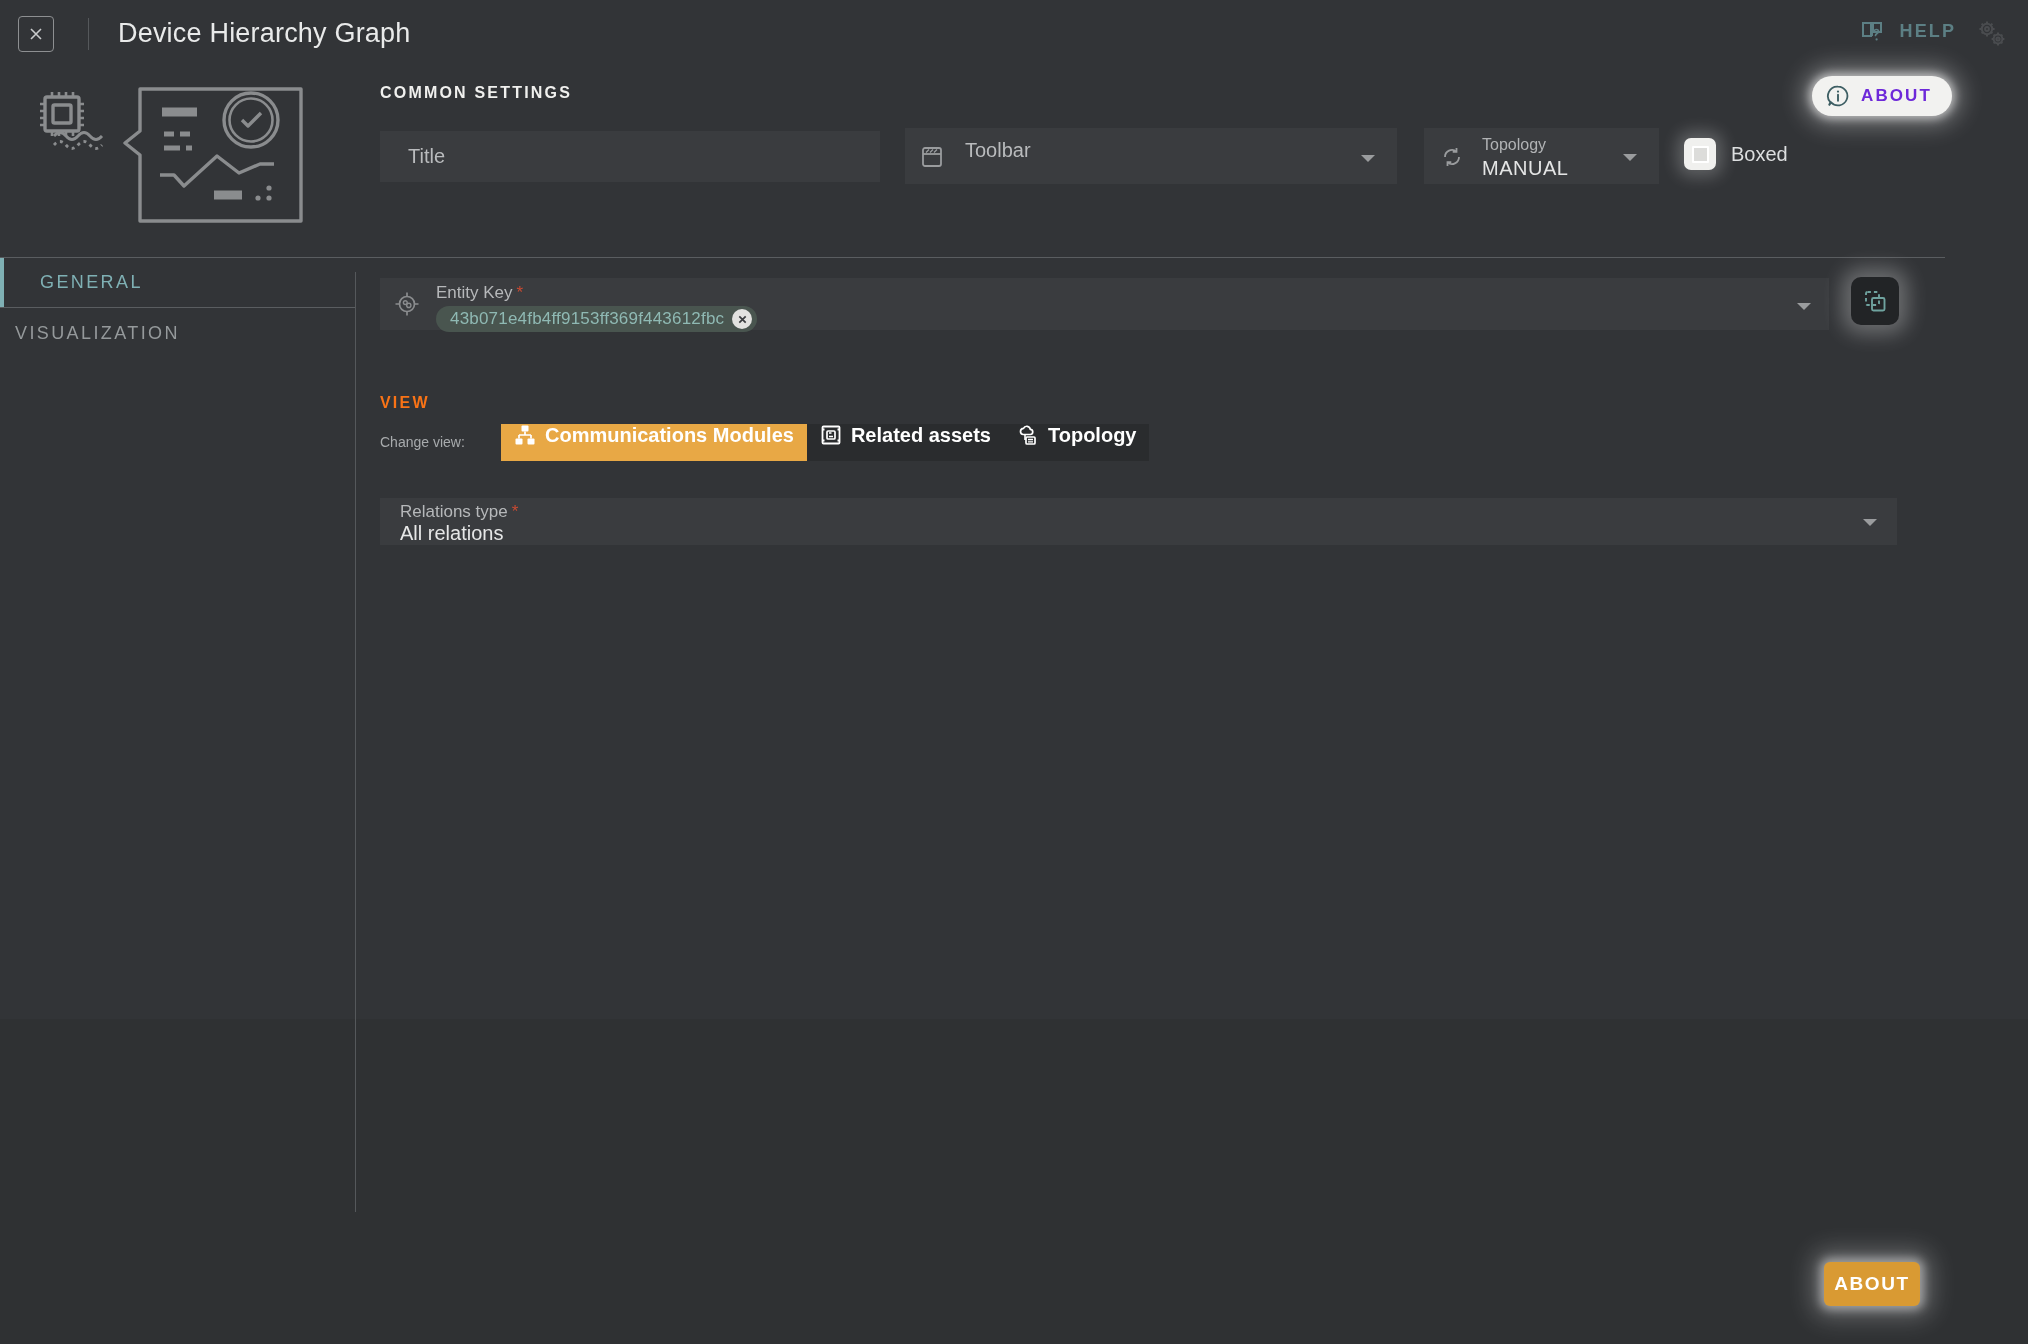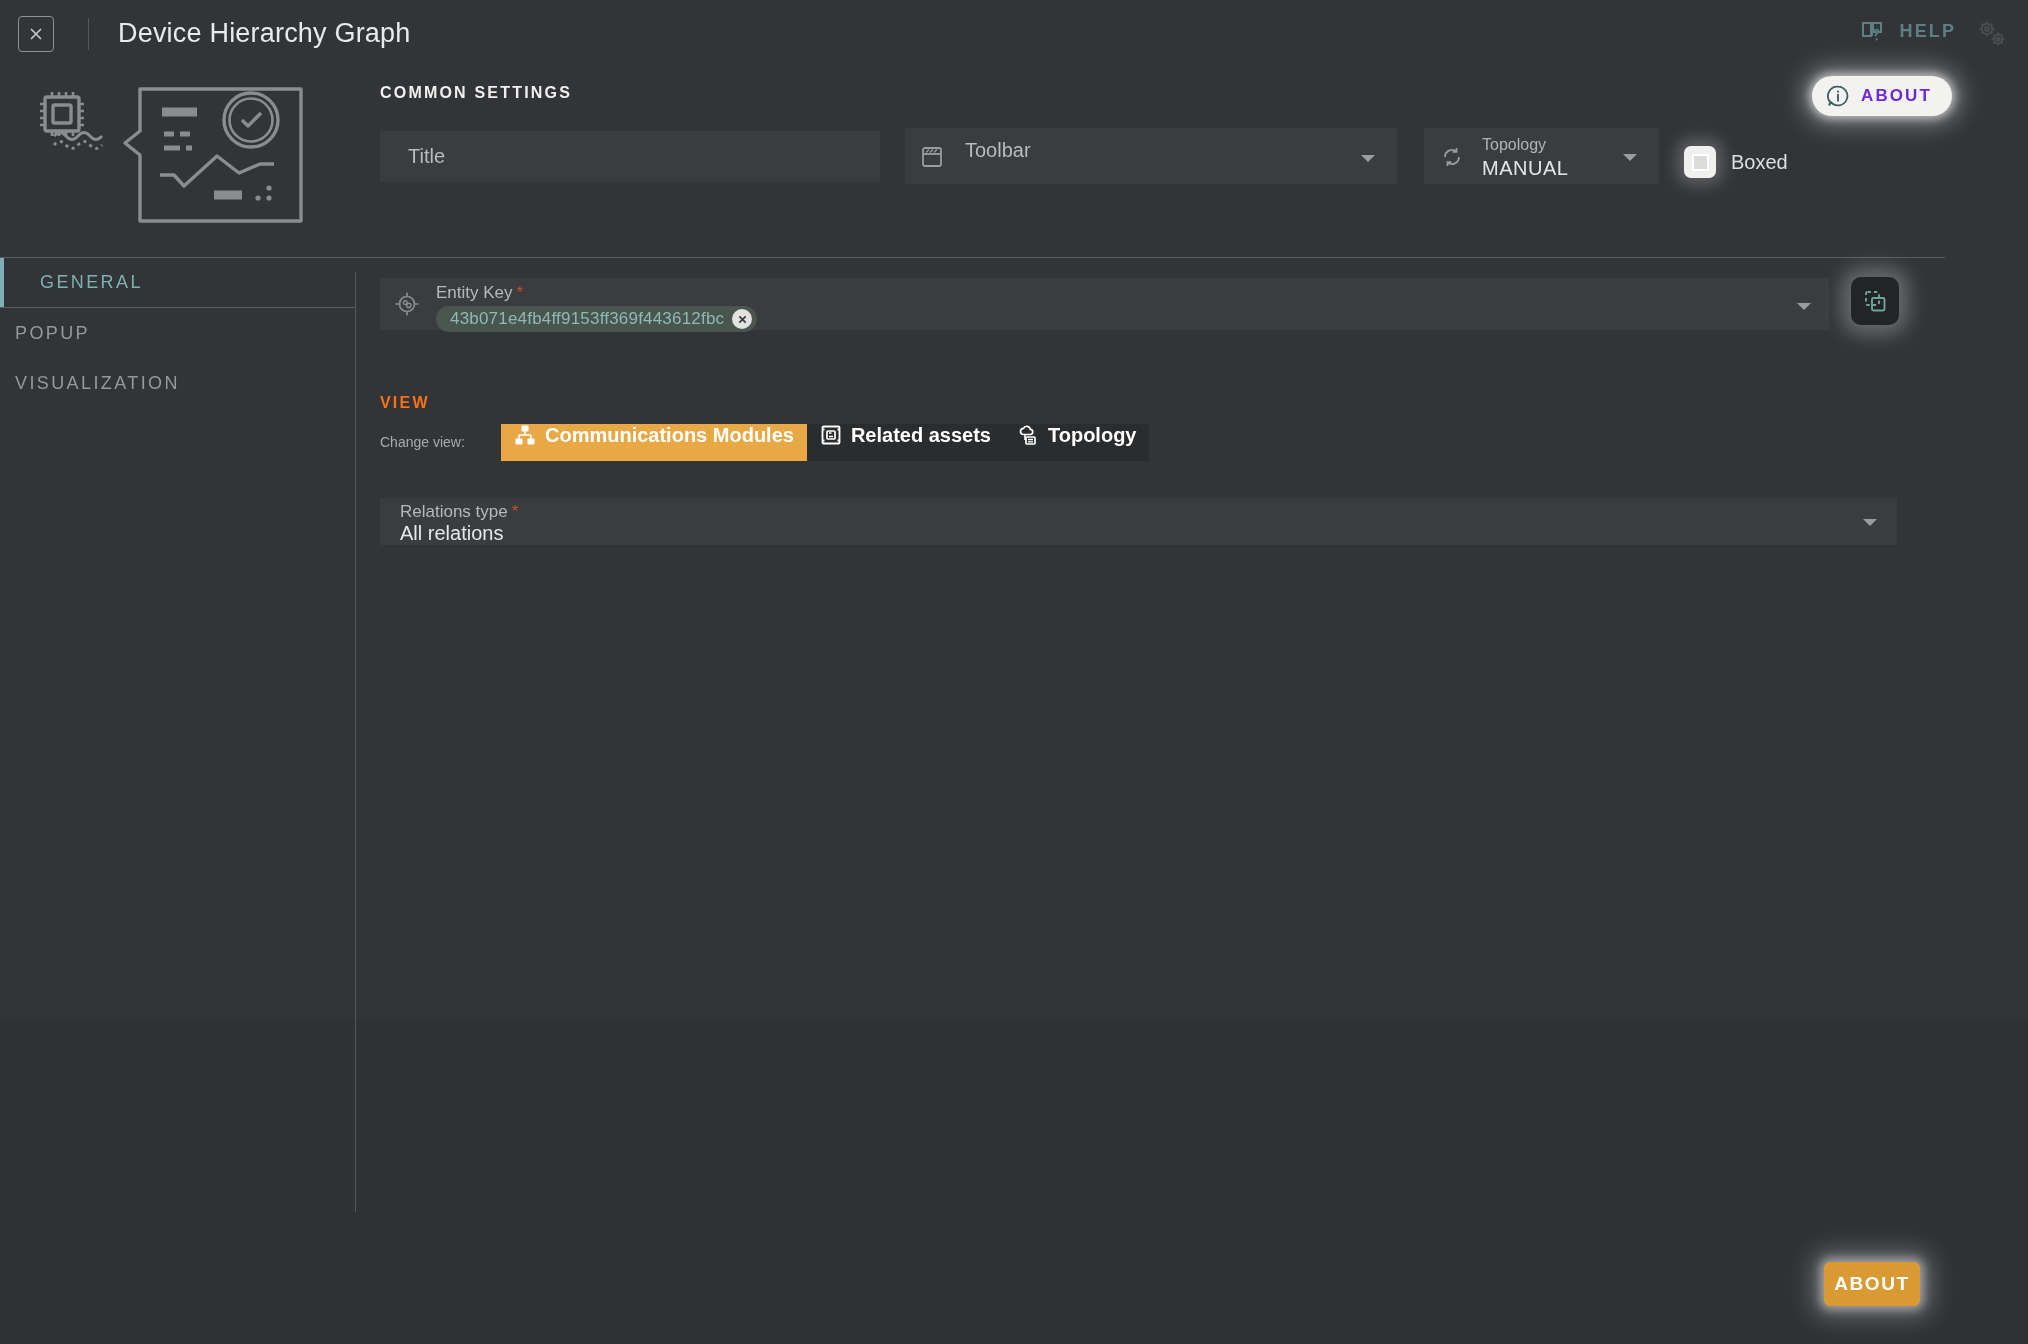--- a/index.html
+++ b/index.html
@@ -162,21 +162,21 @@
     font-size: 16px; color: #b1b3b5;
   }
   .field-refresh .val {
     position: absolute; left: 58px; top: 29px;
     font-size: 20px; color: #e4e5e5; letter-spacing: 0.5px;
   }
   .field-refresh .caret { position: absolute; right: 22px; top: 26px; }
 
   .boxed-wrap {
     position: absolute;
-    left: 1684px; top: 146px;
+    left: 1684px; top: 138px;
     display: flex; align-items: center; gap: 15px;
     cursor: pointer;
   }
   .boxed-box {
     width: 32px; height: 32px;
     border-radius: 7px;
     background: #f0f0ee;
     display: flex; align-items: center; justify-content: center;
     box-shadow: 0 0 16px 7px rgba(255,255,255,0.22);
   }
@@ -478,23 +478,20 @@
     <span class="boxed-label">Boxed</span>
   </div>
 
   <div class="hrule"></div>
 
   <div class="sidebar">
     <div class="tab active first">
       <span>GENERAL</span>
     </div>
     <div class="tab">
-      <span>POPUP</span>
-    </div>
-    <div class="tab">
       <span>VISUALIZATION</span>
     </div>
   </div>
   <div class="vdivider"></div>
 
   <div class="entity-row">
     <span class="ic">
       <svg width="26" height="26" viewBox="0 0 26 26">
         <circle cx="13" cy="13" r="7.5" stroke="#8a8c8e" stroke-width="1.7" fill="none"></circle>
         <circle cx="11.3" cy="11.6" r="1.9" stroke="#8a8c8e" stroke-width="1.4" fill="none"></circle>

